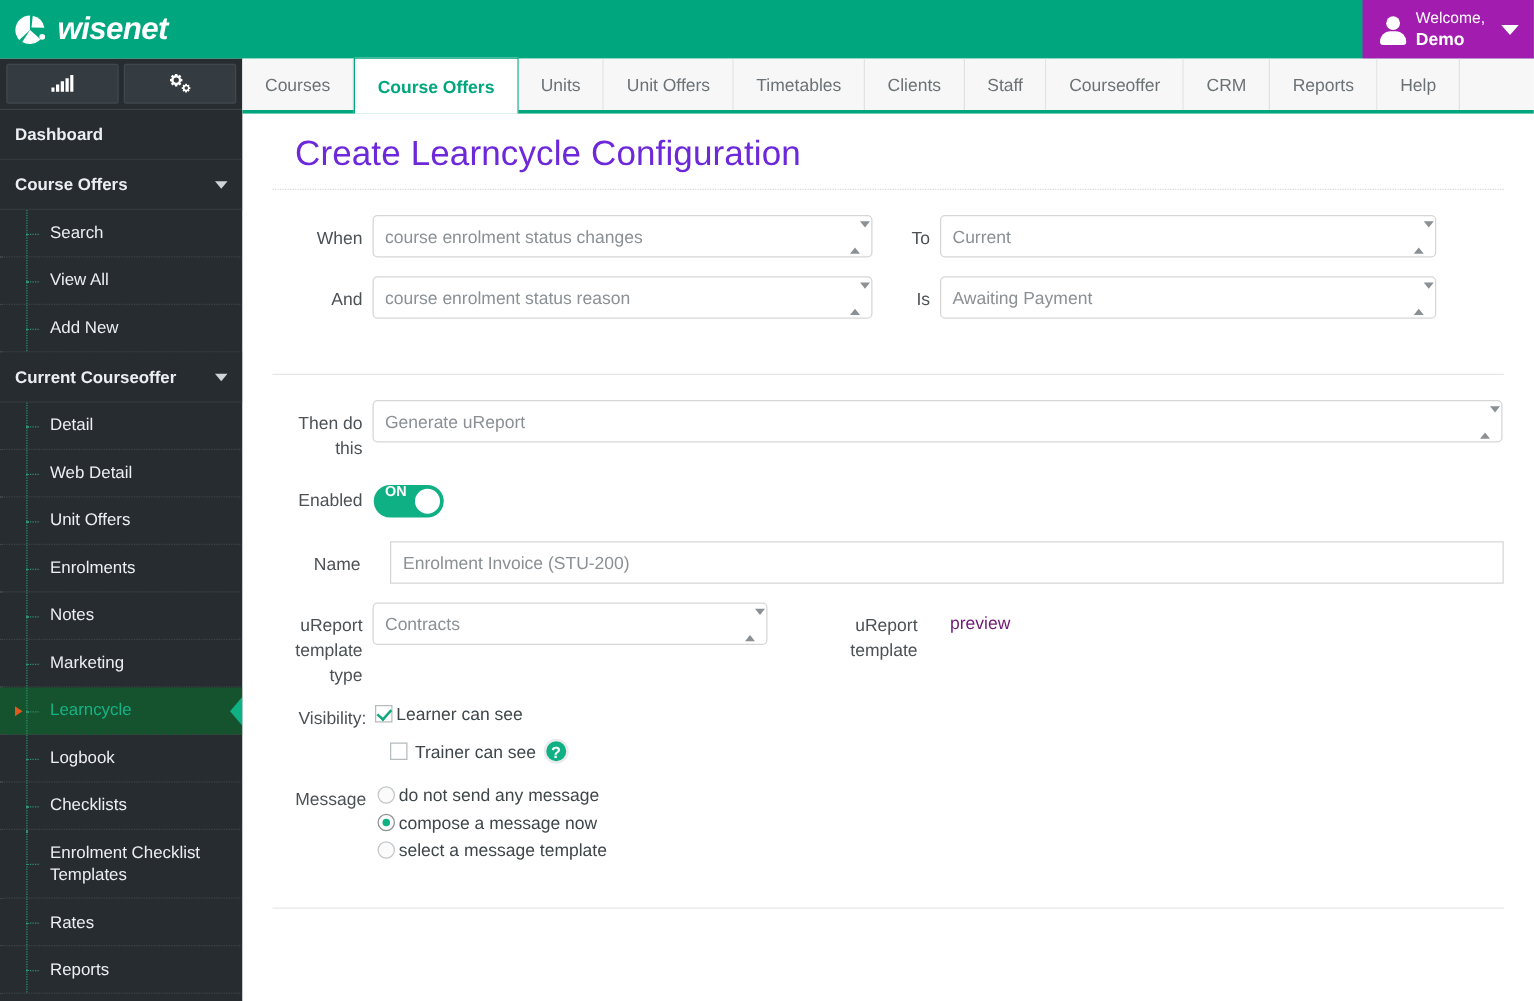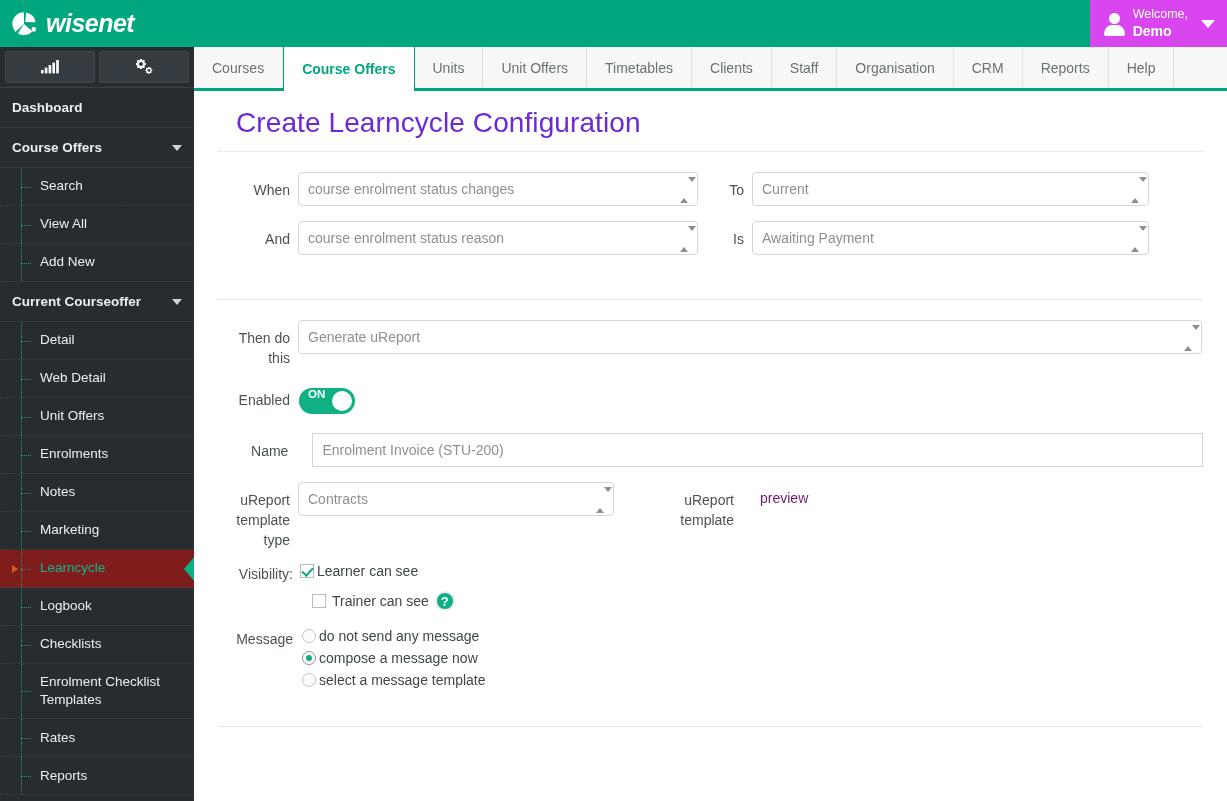--- a/index.html
+++ b/index.html
@@ -18,21 +18,21 @@
     background:#00a77e; display:flex; align-items:center;
   }
   .logo-wrap { display:flex; align-items:center; padding-left:10px; gap:8px; }
   .logo-mark { width:28px; height:28px; position:relative; }
   .logo-text {
     color:#ffffff; font-size:25px; font-style:italic; font-weight:600;
     letter-spacing:-0.5px; line-height:1;
   }
   .user-box {
     position:absolute; right:0; top:0; height:47px;
-    background:#d946ef; display:flex; align-items:center; gap:7px;
+    background:#a21caf; display:flex; align-items:center; gap:7px;
     padding:0 12px 0 14px;
   }
   .user-avatar { width:22px; height:24px; position:relative; }
   .user-avatar .head {
     position:absolute; left:5px; top:1px; width:11px; height:11px;
     border-radius:50%; background:#fff;
   }
   .user-avatar .body {
     position:absolute; left:0px; top:13px; width:21px; height:11px;
     border-radius:10px 10px 3px 3px; background:#fff;
@@ -76,21 +76,21 @@
     border-bottom:1px dotted #3d4449; cursor:pointer;
   }
   .side-item.child::before {
     content:""; position:absolute; left:21px; top:0; bottom:0;
     border-left:1px dotted #2f8f6e;
   }
   .side-item.child::after {
     content:""; position:absolute; left:21px; top:50%; width:10px;
     border-top:1px dotted #2f8f6e;
   }
-  .side-item.child.active { color:#16b387; background:#7f1d1d; }
+  .side-item.child.active { color:#16b387; background:#14532d; }
   .side-item.child.active .arrow-dot {
     position:absolute; left:12px; top:50%; margin-top:-4px;
     width:0;height:0;border-top:4px solid transparent;border-bottom:4px solid transparent;
     border-left:6px solid #e05a1e;
   }
   .side-item.child.active .edge-tri {
     position:absolute; right:-1px; top:50%; margin-top:-13px;
     width:0;height:0;border-top:13px solid transparent;border-bottom:13px solid transparent;
     border-right:11px solid #0fb083;
   }
@@ -318,21 +318,21 @@
   <div class="tab">
       <span>Timetables</span>
     </div>
   <div class="tab">
       <span>Clients</span>
     </div>
   <div class="tab">
       <span>Staff</span>
     </div>
   <div class="tab">
-      <span>Organisation</span>
+      <span>Courseoffer</span>
     </div>
   <div class="tab">
       <span>CRM</span>
     </div>
   <div class="tab">
       <span>Reports</span>
     </div>
   <div class="tab">
       <span>Help</span>
     </div>

